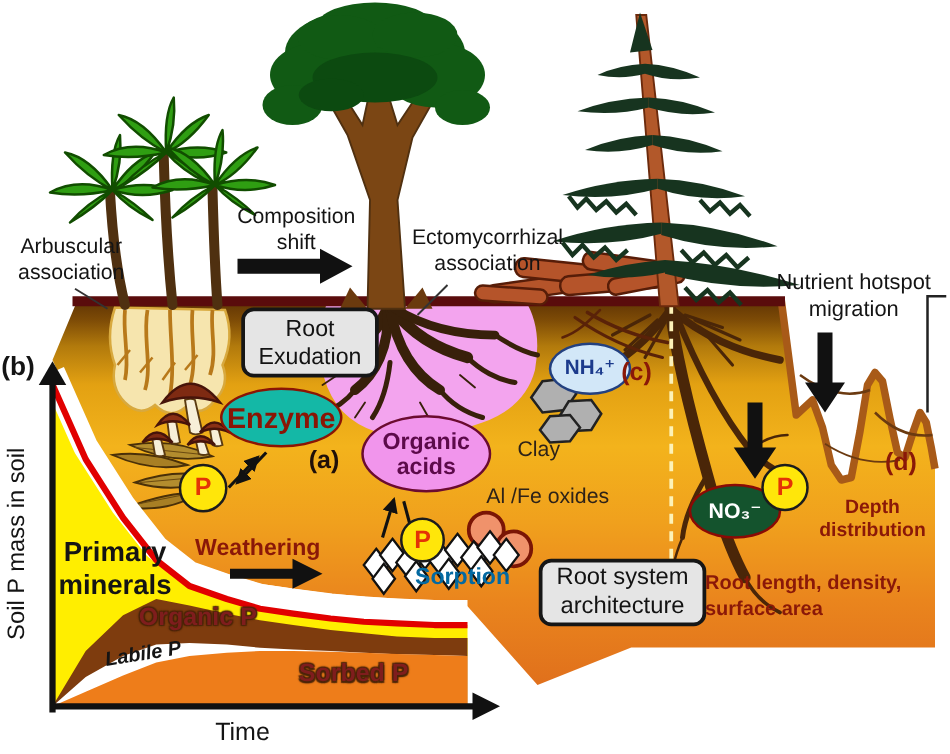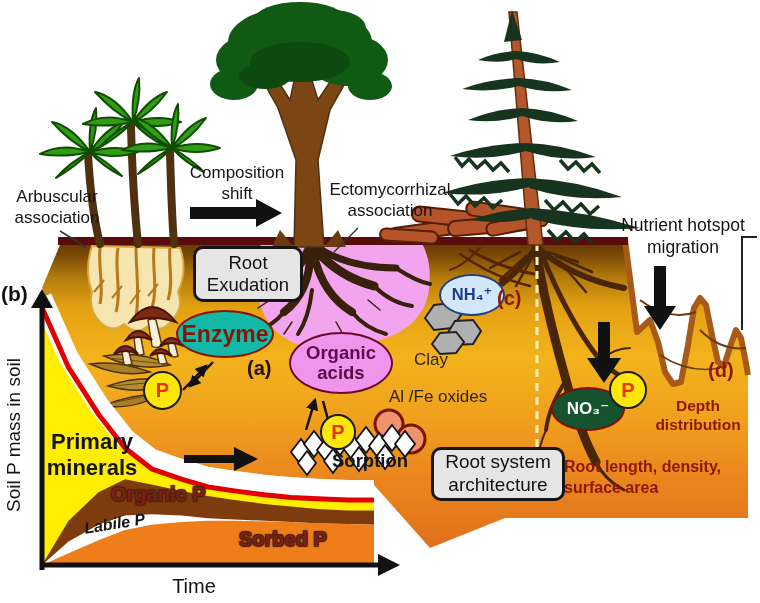--- a/index.html
+++ b/index.html
@@ -314,21 +314,22 @@
 <div class="pc" style="left:320px;top:414px;width:32px;height:32px;">P</div>
 <div class="pc" style="left:609px;top:371px;width:34px;height:34px;">P</div>
 
 <div class="lbl" style="left:247px;top:356px;font-size:20px;font-weight:bold;color:#201008;">(a)</div>
 <div class="lbl darkred" style="left:497px;top:286px;font-size:20px;font-weight:bold;">(c)</div>
 <div class="lbl darkred" style="left:708px;top:358px;font-size:20px;font-weight:bold;">(d)</div>
 <div class="lbl" style="left:1px;top:281px;font-size:21px;font-weight:bold;">(b)</div>
 
 <div class="lbl" style="left:414px;top:349px;font-size:17px;color:#2e2218;font-weight:500;">Clay</div>
 <div class="lbl" style="left:389px;top:386px;font-size:17px;color:#2e2218;font-weight:500;">Al /Fe oxides</div>
-<div class="lbl" style="left:332px;top:449px;font-size:18.5px;color:#0f172a;font-weight:600;">Sorption</div>
+<div class="lbl darkred" style="left:156px;top:426px;font-size:18.5px;">Weathering</div>
+<div class="lbl" style="left:332px;top:449px;font-size:18.5px;color:#0369a1;font-weight:600;">Sorption</div>
 
 <div class="wbox" style="left:431px;top:447px;width:128px;height:48px;font-size:19px;">Root system
 architecture</div>
 <div class="lbl darkred" style="left:564px;top:457px;width:172px;font-size:16px;line-height:1.3;">Root length, density,
 surface area</div>
 <div class="lbl darkred c" style="left:647px;top:396px;width:102px;font-size:15.5px;">Depth
 distribution</div>
 
 <div class="lbl c" style="left:-121px;top:423px;width:270px;height:24px;font-size:19px;transform:rotate(-90deg);">Soil P mass in soil</div>
 <div class="lbl c" style="left:45px;top:429px;width:94px;font-size:22px;font-weight:bold;line-height:1.2;">Primary

